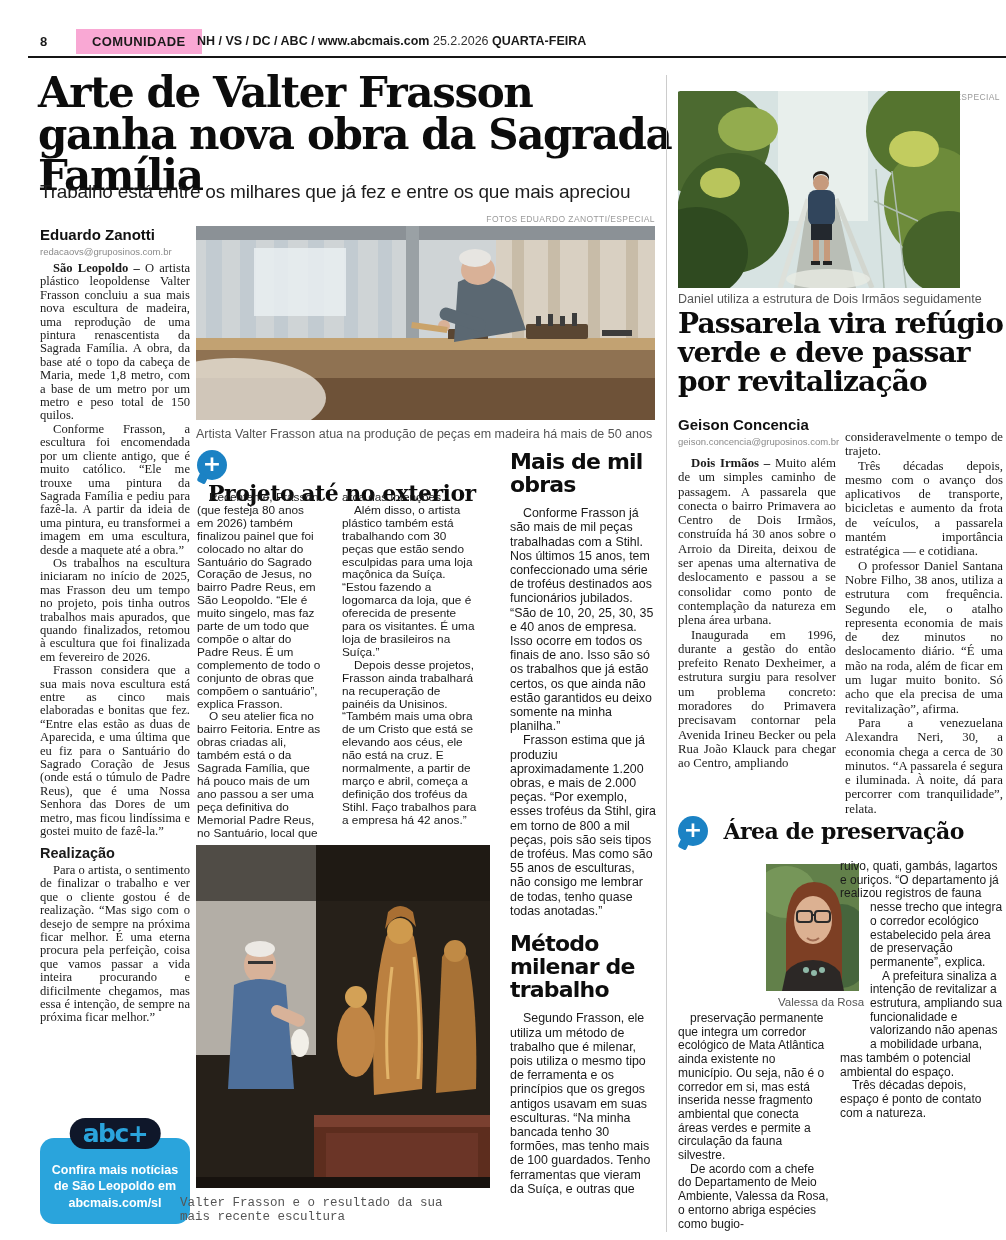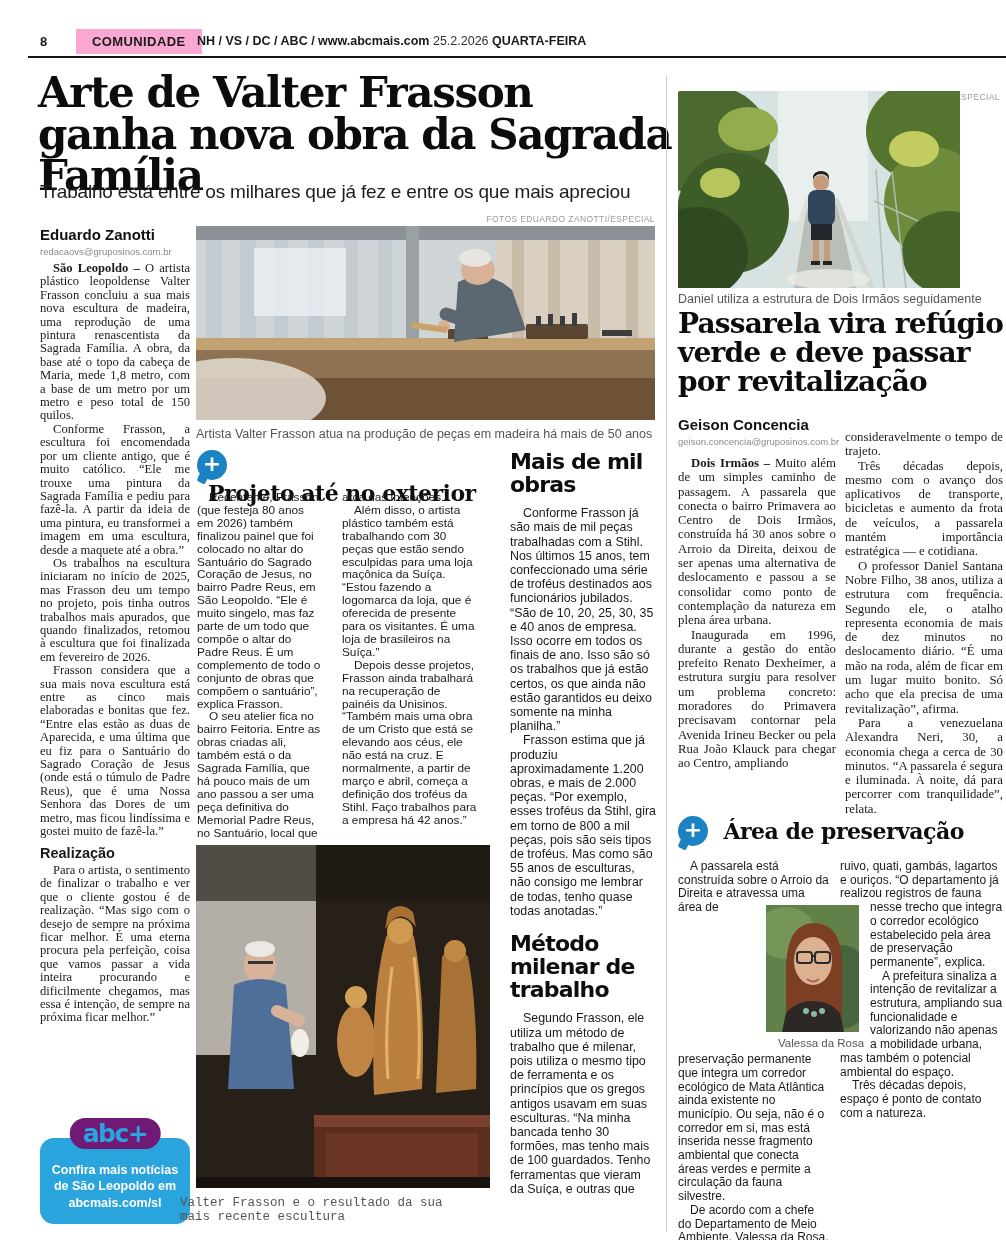--- a/index.html
+++ b/index.html
@@ -31,21 +31,21 @@
   .caption1{left:196px;top:427px;width:459px;}
 
   .serifbody p{margin:0;text-indent:13px;text-align:justify;font-family:"Liberation Serif",serif;hyphens:auto;}
   .col1{left:40px;top:262px;width:150px;height:856px;font-size:12.6px;line-height:13.4px;}
   .col1 .lead{font-weight:bold;}
   .subtitle{font-size:14.5px;font-weight:bold;font-family:"Liberation Sans",sans-serif;margin:9px 0 3px;text-indent:0;}
 
   
   .promo{left:40px;top:1118px;width:150px;height:108px;cursor:pointer;}
   .promo .box{position:absolute;left:0;top:20px;width:150px;height:86px;background:#2aa4dc;border-radius:14px;}
-  .promo .pill{position:absolute;left:50%;top:0;transform:translateX(-50%);background:#701a75;border-radius:17px;
+  .promo .pill{position:absolute;left:50%;top:0;transform:translateX(-50%);background:#0f172a;border-radius:17px;
                padding:1px 13px;z-index:2;}
   .promo .logo{font-family:"DejaVu Sans",sans-serif;font-weight:800;font-size:25px;letter-spacing:-1.5px;color:#2aa4dc;}
   .promo .txt{position:absolute;left:8px;right:8px;top:44px;text-align:center;color:#fff;font-weight:bold;
               font-size:12.5px;line-height:1.3;}
 
   
   .plus-pin{display:inline-block;vertical-align:middle;width:30px;height:30px;background:#1b82c4;border-radius:50%;position:relative;}
   .plus-pin::before{content:"+";position:absolute;left:0;top:0;width:100%;text-align:center;line-height:28px;
                     color:#fff;font-size:22px;font-weight:bold;font-family:"DejaVu Sans",sans-serif;}
   .plus-pin::after{content:"";position:absolute;left:1px;bottom:-3px;width:9px;height:9px;background:#1b82c4;
@@ -283,21 +283,21 @@
     <p>O professor Daniel Santana Nobre Filho, 38 anos, utiliza a estrutura com frequência. Segundo ele, o atalho representa economia de mais de dez minutos no deslocamento diário. “É uma mão na roda, além de ficar em um lugar muito bonito. Só acho que ela precisa de uma revitalização”, afirma.</p>
     <p>Para a venezuelana Alexandra Neri, 30, a economia chega a cerca de 30 minutos. “A passarela é segura e iluminada. À noite, dá para percorrer com tranquilidade”, relata.</p>
   </div>
 
   <div class="abs feature2-head">
     <span class="plus-pin"></span>
     <span class="feat-title">Área de preservação</span>
   </div>
   <div class="abs f2cols">
     <div class="f2a sansbody">
-      <p><span>A passarela está construída sobre o Arroio da Direita e atravessa uma área de</span>
+      <p>
         <span class="ph-spacer-r">
           <span class="vphoto photo">
             <svg viewBox="0 0 93 127" preserveAspectRatio="none">
               <rect width="93" height="127" fill="#62804a"></rect>
               <ellipse cx="20" cy="28" rx="30" ry="26" fill="#7a9a5c" opacity=".85"></ellipse>
               <ellipse cx="76" cy="82" rx="30" ry="42" fill="#42603a" opacity=".85"></ellipse>
               <path d="M20 127 L20 60 Q22 18 48 18 Q76 18 76 60 L76 127 Z" fill="#7d3f24"></path>
               <ellipse cx="47" cy="56" rx="19" ry="24" fill="#dcb192"></ellipse>
               <g fill="none" stroke="#2a2a2a" stroke-width="2">
                   <rect x="31" y="47" width="15" height="11" rx="3"></rect>

